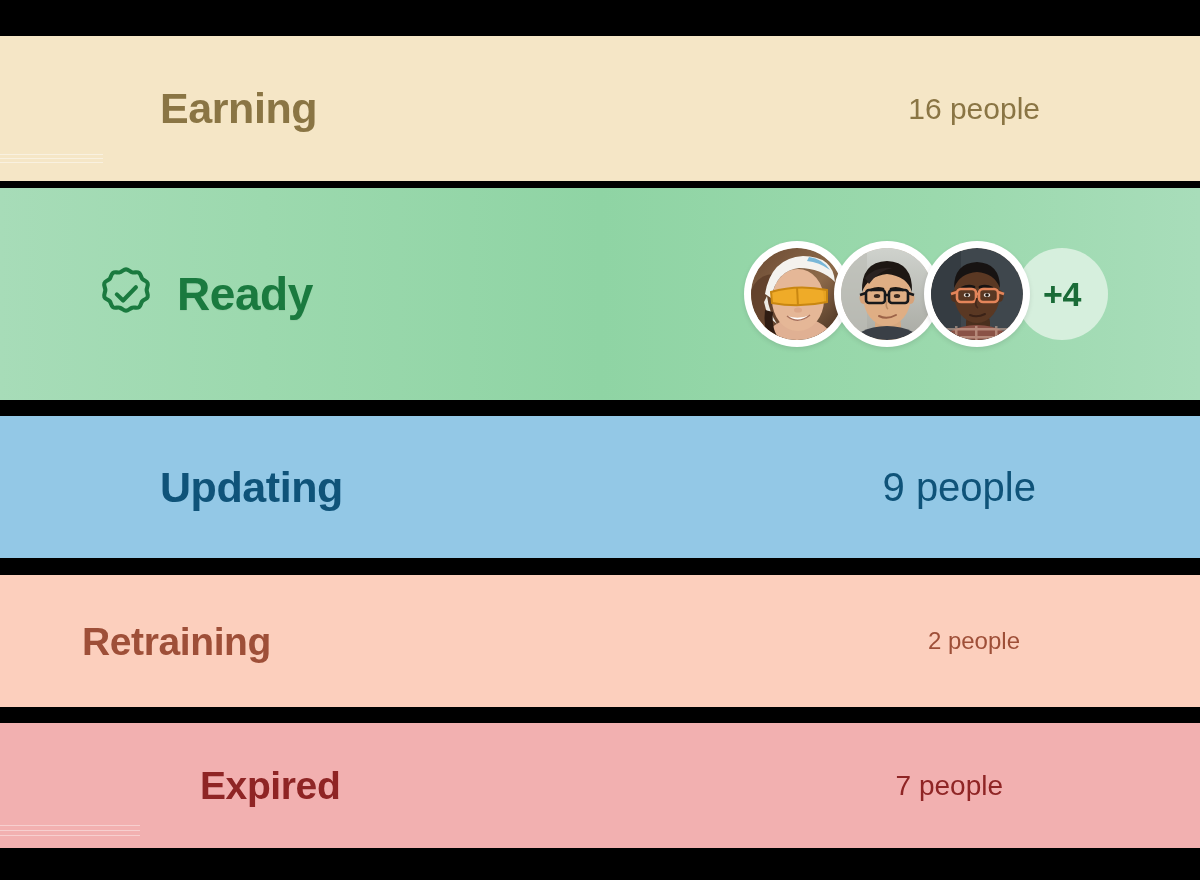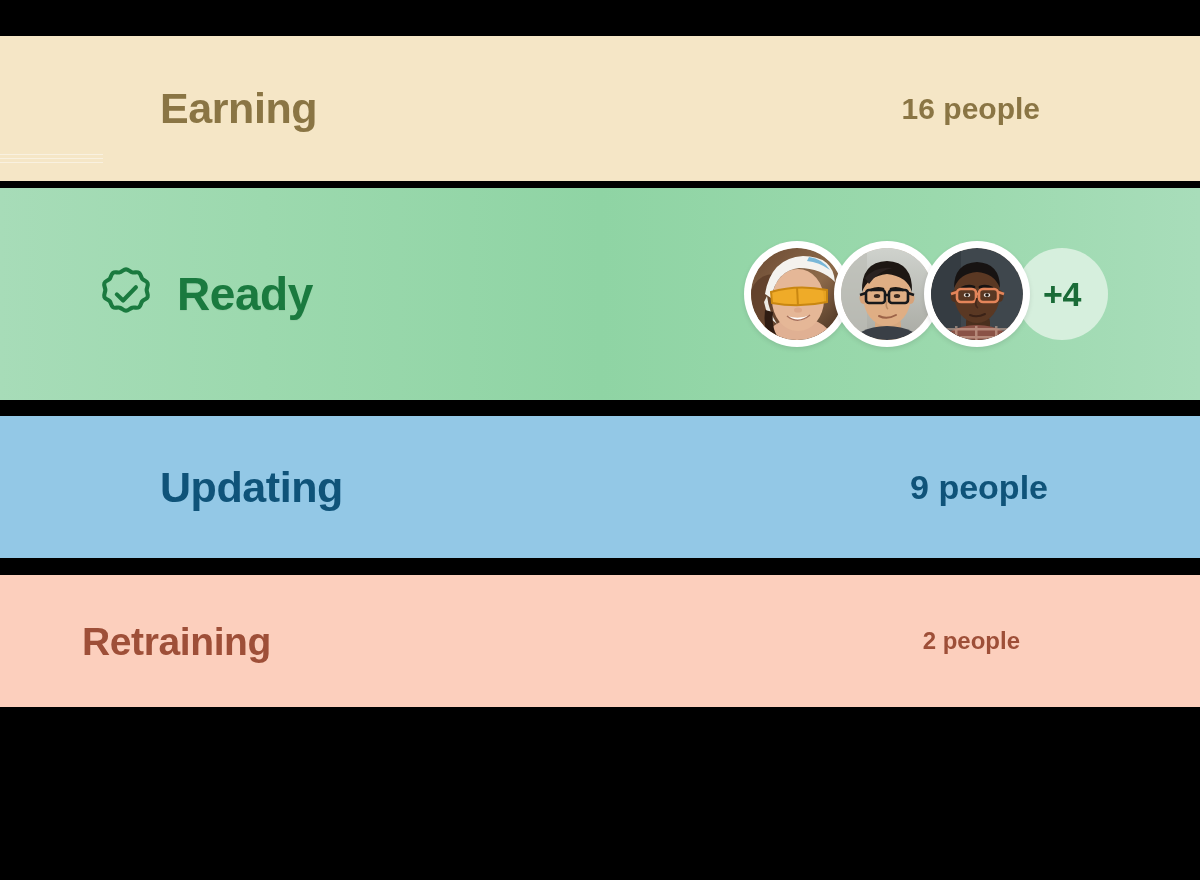--- a/index.html
+++ b/index.html
@@ -40,21 +40,21 @@
 
   .row-label {
     font-weight: 700;
     letter-spacing: -0.01em;
     white-space: nowrap;
     line-height: 1;
   }
 
   .row-count {
     position: absolute;
-    font-weight: 700;
+    font-weight: 400;
     white-space: nowrap;
     line-height: 1;
   }
 
   
   #row-earning {
     top: 36px;
     height: 145px;
     background: #f5e6c6;
   }
@@ -157,22 +157,22 @@
     top: 416px;
     height: 142px;
     background: #93c8e6;
   }
   #row-updating .row-label-group { margin-left: 160px; }
   #row-updating .row-label {
     font-size: 43px;
     color: #0f5379;
   }
   #row-updating .row-count {
-    right: 152px;
-    font-size: 34px;
+    right: 164px;
+    font-size: 40px;
     color: #0f5379;
   }
 
   
   #row-retraining {
     top: 575px;
     height: 132px;
     background: #fccfbd;
   }
   #row-retraining .row-label-group { margin-left: 82px; }
@@ -398,14 +398,23 @@
     <span class="row-count">9 people</span>
   </div>
 
   <div class="status-row" id="row-retraining">
     <div class="row-label-group">
       <span class="row-label">Retraining</span>
     </div>
     <span class="row-count">2 people</span>
   </div>
 
+  <div class="status-row" id="row-expired">
+    <div class="seam a"></div>
+    <div class="seam b"></div>
+    <div class="seam c"></div>
+    <div class="row-label-group">
+      <span class="row-label">Expired</span>
+    </div>
+    <span class="row-count">7 people</span>
+  </div>
 
 </div>
 
 </body></html>

